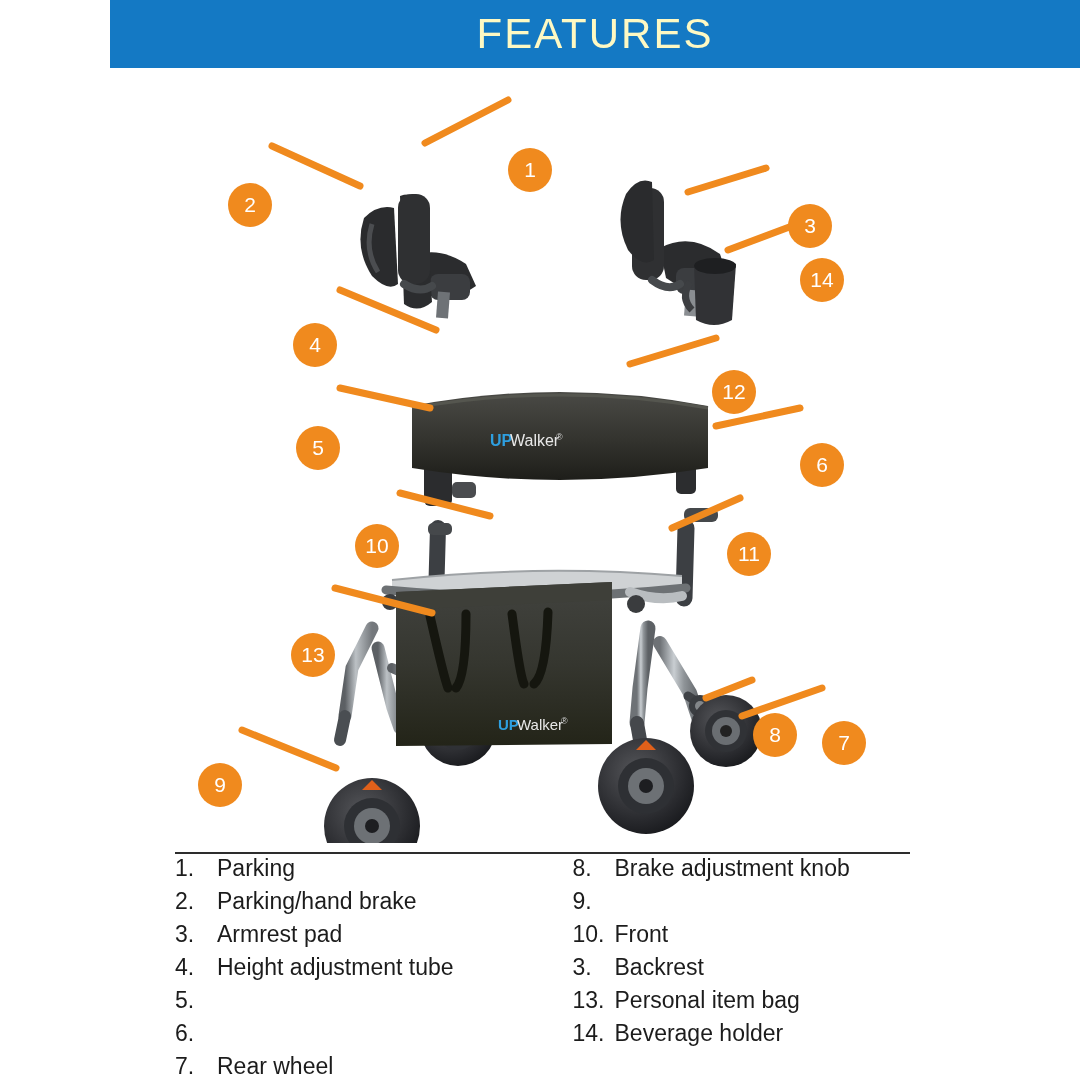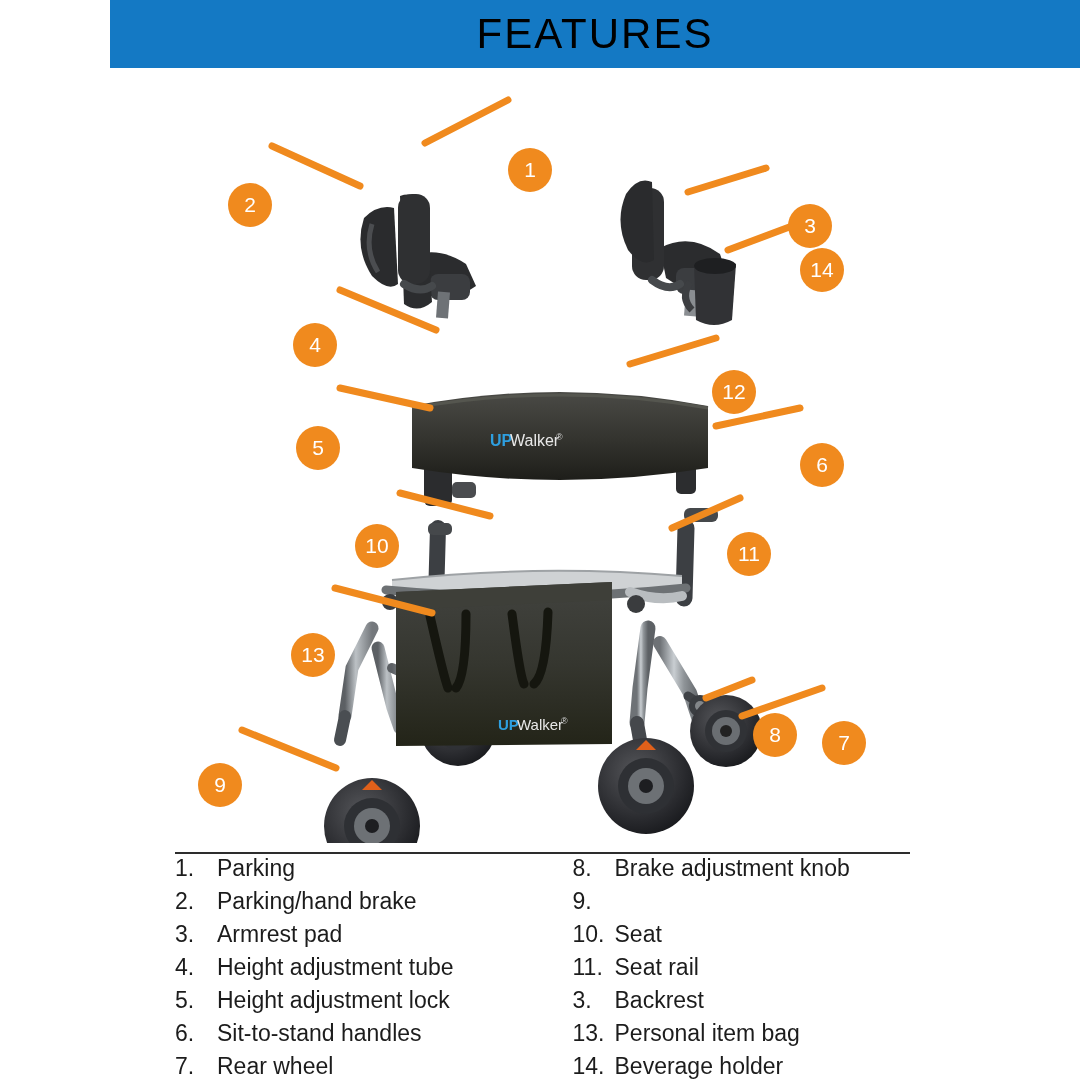--- a/index.html
+++ b/index.html
@@ -20,21 +20,21 @@
   .header-bar {
     position: absolute;
     left: 110px; top: 0px;
     width: 970px; height: 68px;
     background: #1479c4;
     display: flex;
     align-items: center;
     justify-content: center;
   }
   .header-title {
-    color: #000000;
+    color: #fef9c3;
     font-size: 42px;
     letter-spacing: 2px;
     font-weight: 400;
     font-family: "Liberation Sans", sans-serif;
   }
 
   
   .diagram {
     position: absolute;
     left: 0; top: 68px;
@@ -279,21 +279,21 @@
         <line x1="740" y1="430" x2="672" y2="460"></line>
         <line x1="716" y1="270" x2="630" y2="296"></line>
         <line x1="335" y1="520" x2="432" y2="545"></line>
         <line x1="800" y1="155" x2="728" y2="182"></line>
       </g>
     </svg>
 
     <div class="badge" style="left:508px;  top:80px;">1</div>
     <div class="badge" style="left:228px;  top:115px;">2</div>
     <div class="badge" style="left:788px;  top:136px;">3</div>
-    <div class="badge" style="left:800px;  top:180px;">14</div>
+    <div class="badge" style="left:800px;  top:190px;">14</div>
     <div class="badge" style="left:293px;  top:255px;">4</div>
     <div class="badge" style="left:712px;  top:302px;">12</div>
     <div class="badge" style="left:296px;  top:358px;">5</div>
     <div class="badge" style="left:800px;  top:375px;">6</div>
     <div class="badge" style="left:355px;  top:456px;">10</div>
     <div class="badge" style="left:727px;  top:464px;">11</div>
     <div class="badge" style="left:291px;  top:565px;">13</div>
     <div class="badge" style="left:753px;  top:645px;">8</div>
     <div class="badge" style="left:822px;  top:653px;">7</div>
     <div class="badge" style="left:198px;  top:695px;">9</div>
@@ -314,46 +314,40 @@
         <div class="legend-item">
           <span class="legend-num">3.</span>
           <span class="legend-label">Armrest pad</span>
         </div>
         <div class="legend-item">
           <span class="legend-num">4.</span>
           <span class="legend-label">Height adjustment tube</span>
         </div>
         <div class="legend-item">
           <span class="legend-num">5.</span>
-          <span class="legend-label">Height adjustment lock</span>
         </div>
         <div class="legend-item">
           <span class="legend-num">6.</span>
-          <span class="legend-label">Sit-to-stand handles</span>
         </div>
         <div class="legend-item">
           <span class="legend-num">7.</span>
           <span class="legend-label">Rear wheel</span>
         </div>
       </div>
       <div class="legend-col">
         <div class="legend-item">
           <span class="legend-num">8.</span>
           <span class="legend-label">Brake adjustment knob</span>
         </div>
         <div class="legend-item">
           <span class="legend-num">9.</span>
         </div>
         <div class="legend-item">
           <span class="legend-num">10.</span>
-          <span class="legend-label">Seat</span>
-        </div>
-        <div class="legend-item">
-          <span class="legend-num">11.</span>
-          <span class="legend-label">Seat rail</span>
+          <span class="legend-label">Front</span>
         </div>
         <div class="legend-item">
           <span class="legend-num">3.</span>
           <span class="legend-label">Backrest</span>
         </div>
         <div class="legend-item">
           <span class="legend-num">13.</span>
           <span class="legend-label">Personal item bag</span>
         </div>
         <div class="legend-item">

